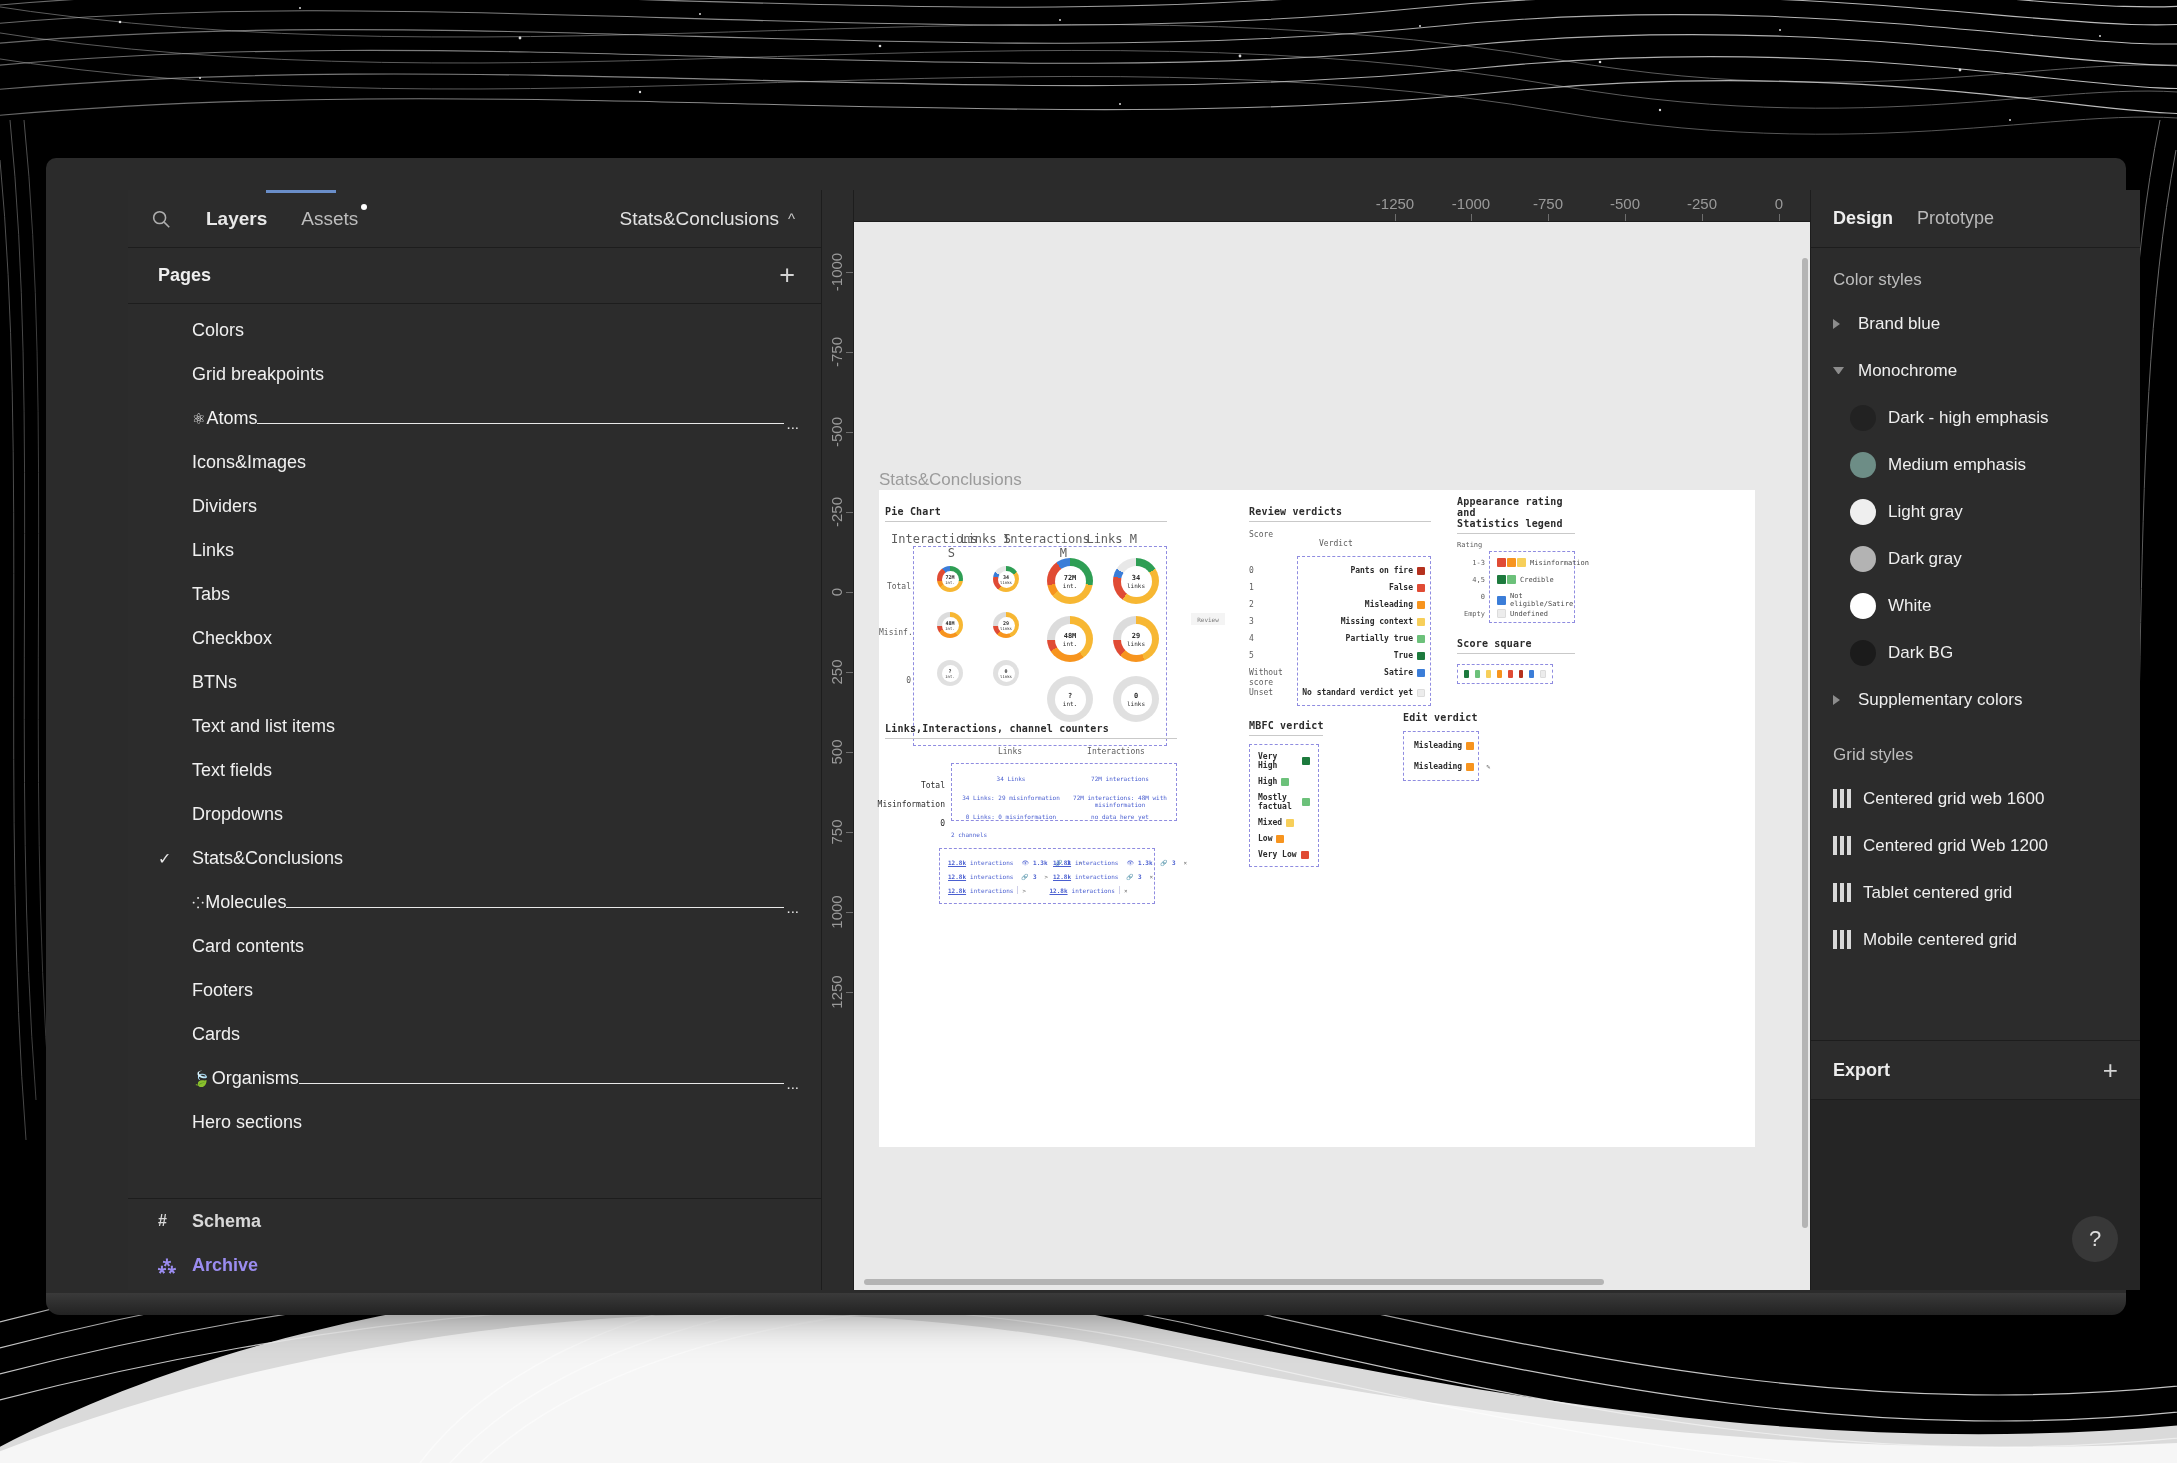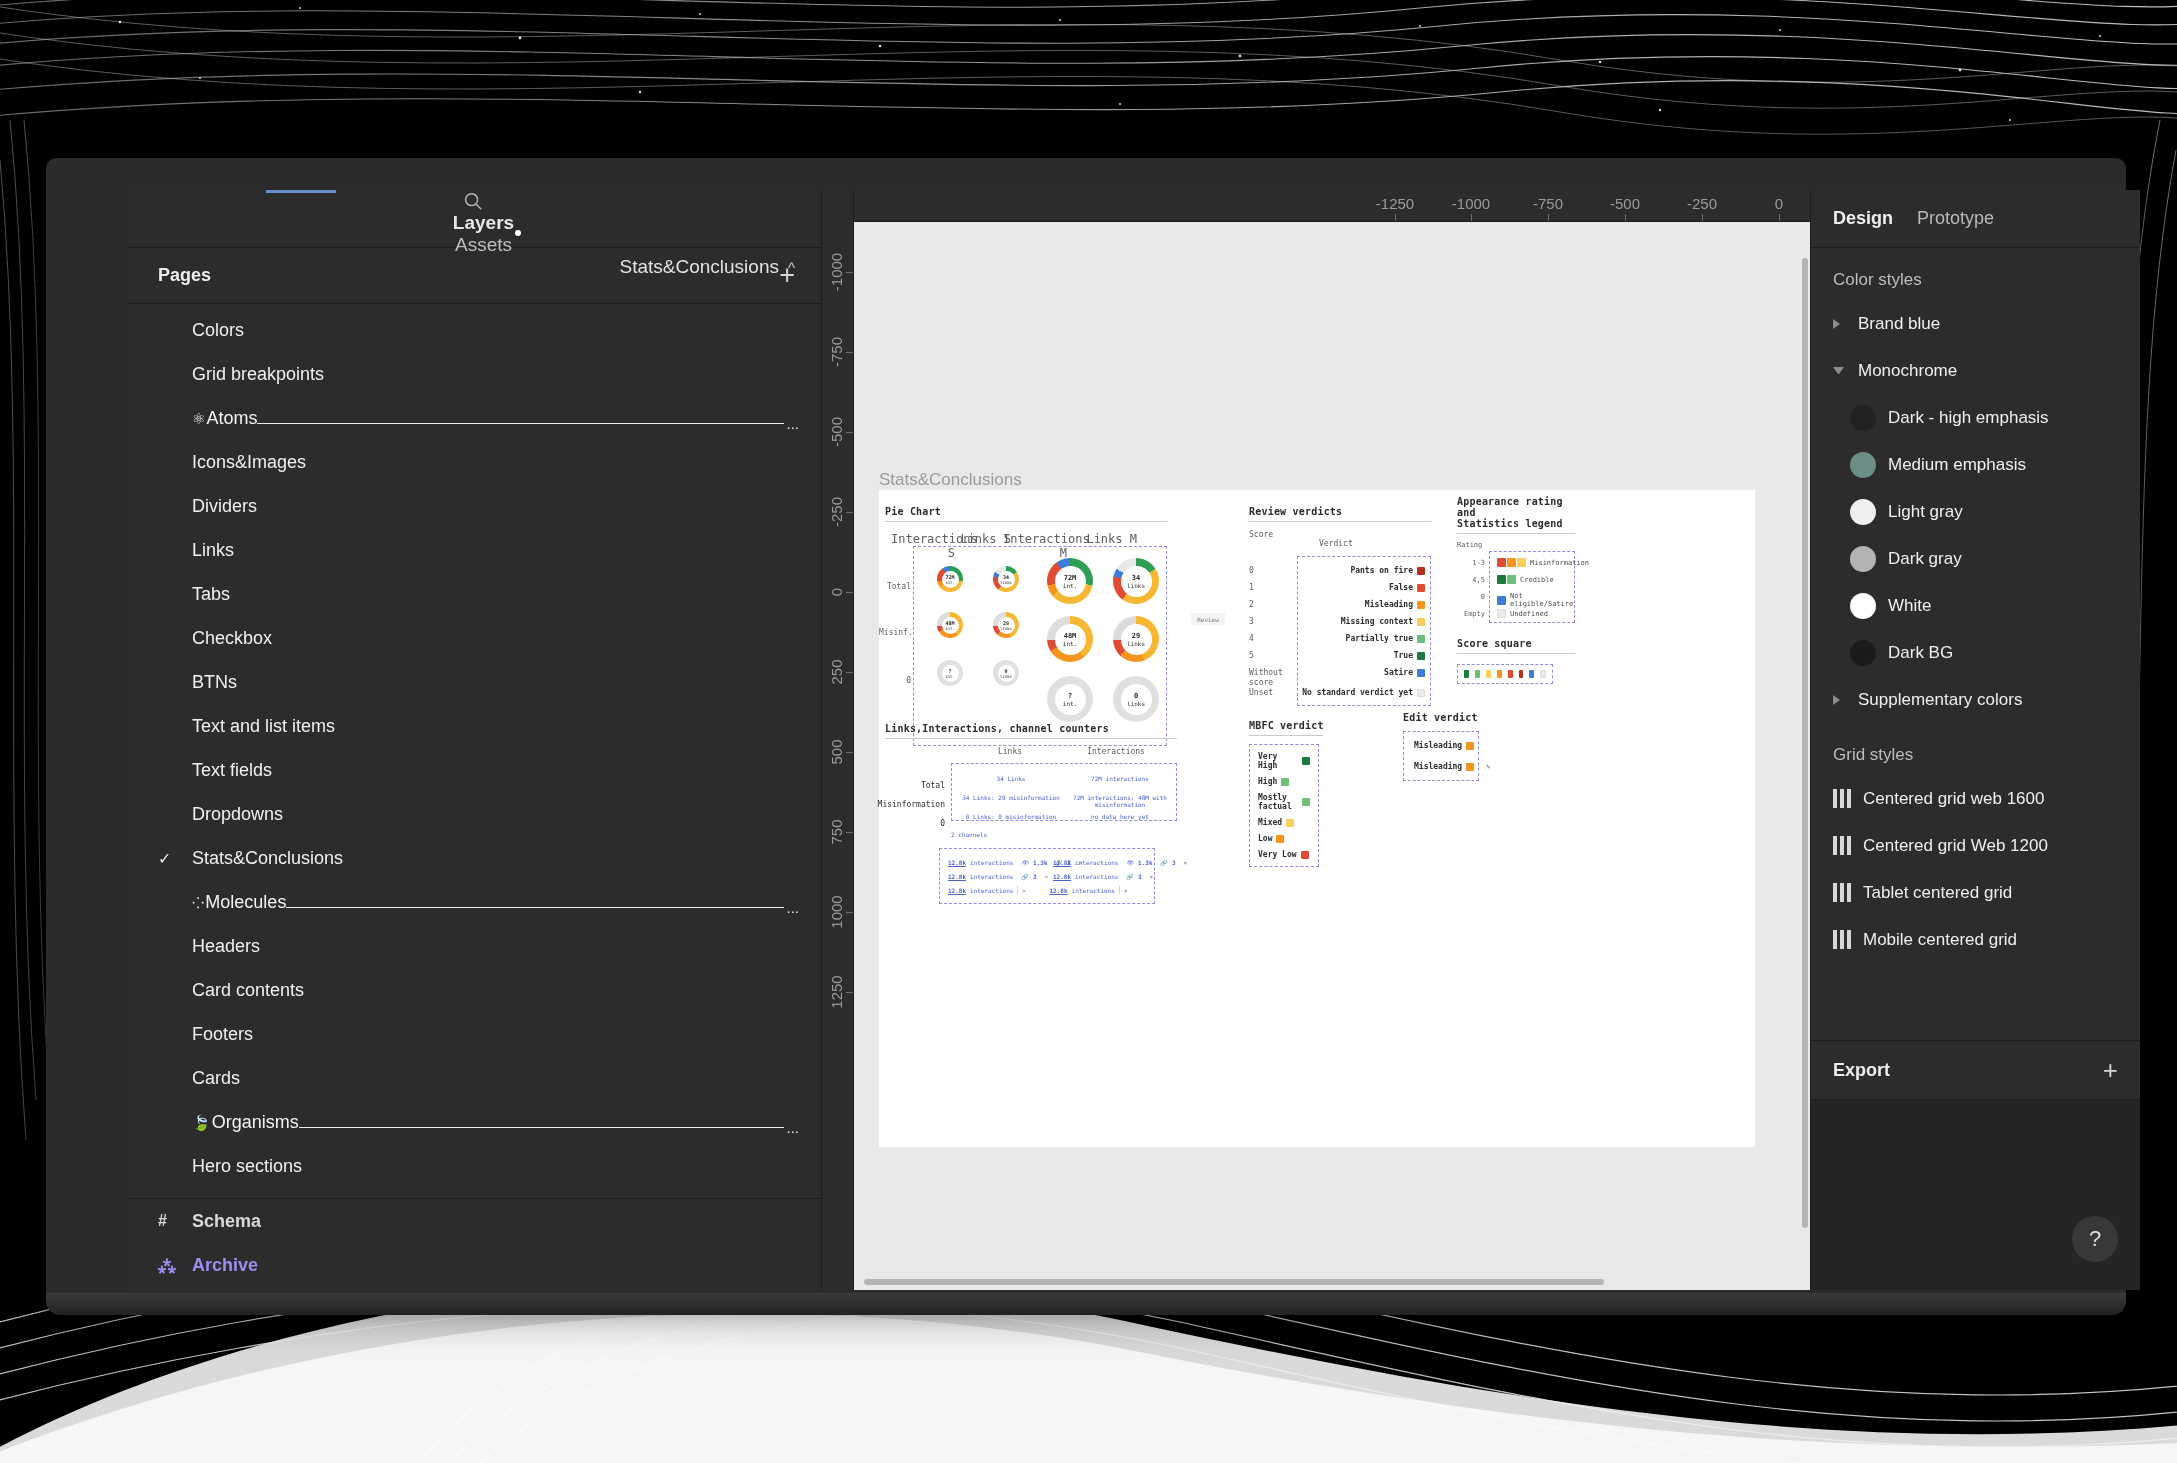--- a/index.html
+++ b/index.html
@@ -59,22 +59,21 @@
   }
   #left-tab-indicator {
     position: absolute; left: 138px; top: 0;
     width: 70px; height: 3px; background: #6a8ec9;
   }
   #left-header {
     height: 58px;
     display: flex; align-items: center;
     padding: 0 26px 0 22px;
     border-bottom: 1px solid #1d1d1d;
-    gap: 0;
-    flex-direction: column;
+    gap: 12px;
   }
   .search-ic { width: 22px; height: 22px; flex: 0 0 auto; opacity:.8; }
   #tab-layers {
     font-size: 19px; font-weight: bold; color: #e8e8e8;
     margin-left: 22px;
   }
   #tab-assets {
     font-size: 19px; color: #bdbdbd; margin-left: 22px; position: relative;
   }
   #assets-dot {
@@ -450,24 +449,20 @@
               <div class="page-label">Stats&amp;Conclusions</div>
             </div>
             <div class="page-row section">
               <div class="page-check"></div>
               <div class="sect-wrap">
                 <span class="sect-emoji">⁘</span>
                 <span class="sect-name">Molecules</span>
                 <span class="sect-rule"></span>
                 <span class="sect-dots">...</span>
               </div>
-            </div>
-            <div class="page-row">
-              <div class="page-check"></div>
-              <div class="page-label">Headers</div>
             </div>
             <div class="page-row">
               <div class="page-check"></div>
               <div class="page-label">Card contents</div>
             </div>
             <div class="page-row">
               <div class="page-check"></div>
               <div class="page-label">Footers</div>
             </div>
             <div class="page-row">

